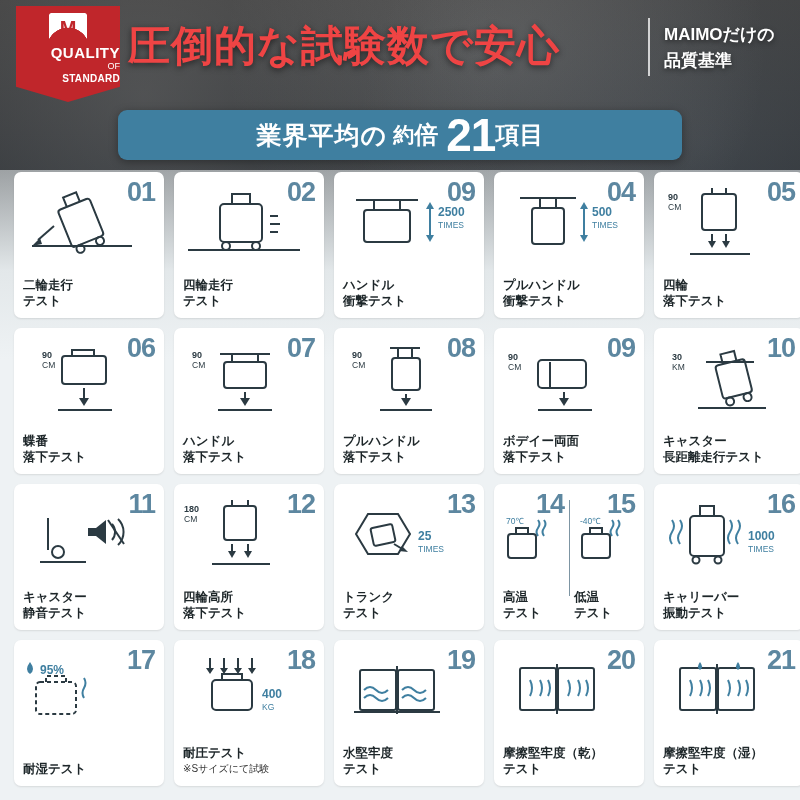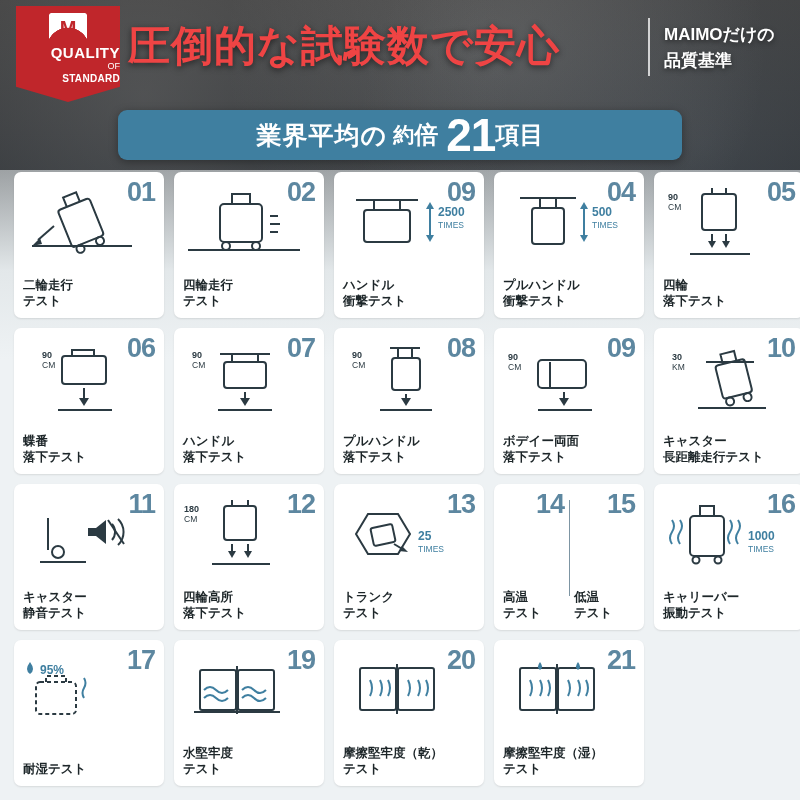--- a/index.html
+++ b/index.html
@@ -360,20 +360,33 @@
           <text class="tinyb" x="84" y="52">TIMES</text>
         </svg>
       </div>
       <div class="lbl">トランク<br>テスト</div>
     </div>
 
     <div class="cell split">
       <div class="num" style="right:80px">14</div>
       <div class="num">15</div>
       <div class="vline"></div>
+      <div class="art">
+        <svg width="150" height="70" viewBox="0 0 150 70">
+          <text class="tinyb" x="12" y="24">70℃</text>
+          <path class="stb" d="M44 20 q3 4 0 8 q-3 4 0 8 M50 20 q3 4 0 8 q-3 4 0 8" stroke-width="1.6"></path>
+          <rect class="st" x="14" y="34" width="28" height="24" rx="3"></rect>
+          <path class="st" d="M22 34 L22 28 L34 28 L34 34"></path>
+
+          <text class="tinyb" x="86" y="24">-40℃</text>
+          <path class="stb" d="M118 20 q3 4 0 8 q-3 4 0 8 M124 20 q3 4 0 8 q-3 4 0 8" stroke-width="1.6"></path>
+          <rect class="st" x="88" y="34" width="28" height="24" rx="3"></rect>
+          <path class="st" d="M96 34 L96 28 L108 28 L108 34"></path>
+        </svg>
+      </div>
       <div class="lbl half-l">高温<br>テスト</div>
       <div class="lbl half-r">低温<br>テスト</div>
     </div>
 
     <div class="cell">
       <div class="num">16</div>
       <div class="art">
         <svg width="150" height="70" viewBox="0 0 150 70">
           <path class="stb" d="M26 20 q4 6 0 12 q-4 6 0 12 M18 20 q4 6 0 12 q-4 6 0 12" stroke-width="1.6"></path>
           <path class="stb" d="M76 20 q4 6 0 12 q-4 6 0 12 M84 20 q4 6 0 12 q-4 6 0 12" stroke-width="1.6"></path>
@@ -395,20 +408,34 @@
           <path class="flb" d="M16 6 q6 8 0 12 q-6 -4 0 -12z"></path>
           <text class="bignum" x="26" y="18">95%</text>
           <rect class="st" x="22" y="26" width="40" height="32" rx="4" stroke-dasharray="4 3"></rect>
           <path class="st" d="M32 26 L32 20 L52 20 L52 26" stroke-dasharray="4 3"></path>
           <path class="stb" d="M70 22 q3 5 0 10 q-3 5 0 10" stroke-width="1.4"></path>
         </svg>
       </div>
       <div class="lbl">耐湿テスト</div>
     </div>
 
+    <div class="cell">
+      <div class="num">18</div>
+      <div class="art">
+        <svg width="150" height="70" viewBox="0 0 150 70">
+          <path class="st" d="M36 2 L36 14 M50 2 L50 14 M64 2 L64 14 M78 2 L78 14"></path>
+          <path class="fl" d="M36 18 l-4 -6 8 0z M50 18 l-4 -6 8 0z M64 18 l-4 -6 8 0z M78 18 l-4 -6 8 0z"></path>
+          <rect class="st" x="38" y="24" width="40" height="30" rx="4"></rect>
+          <path class="st" d="M48 24 L48 18 L68 18 L68 24"></path>
+          <text class="bignum" x="88" y="42">400</text>
+          <text class="tinyb" x="88" y="54">KG</text>
+        </svg>
+      </div>
+      <div class="lbl">耐圧テスト<span class="note">※Sサイズにて試験</span></div>
+    </div>
 
     <div class="cell">
       <div class="num">19</div>
       <div class="art">
         <svg width="150" height="70" viewBox="0 0 150 70">
           <rect class="st" x="26" y="14" width="36" height="40" rx="2"></rect>
           <rect class="st" x="64" y="14" width="36" height="40" rx="2"></rect>
           <path class="st" d="M63 10 L63 58"></path>
           <path class="stb" d="M30 34 q6 -6 12 0 q6 6 12 0 M30 42 q6 -6 12 0 q6 6 12 0"></path>
           <path class="stb" d="M68 34 q6 -6 12 0 q6 6 12 0 M68 42 q6 -6 12 0 q6 6 12 0"></path>

